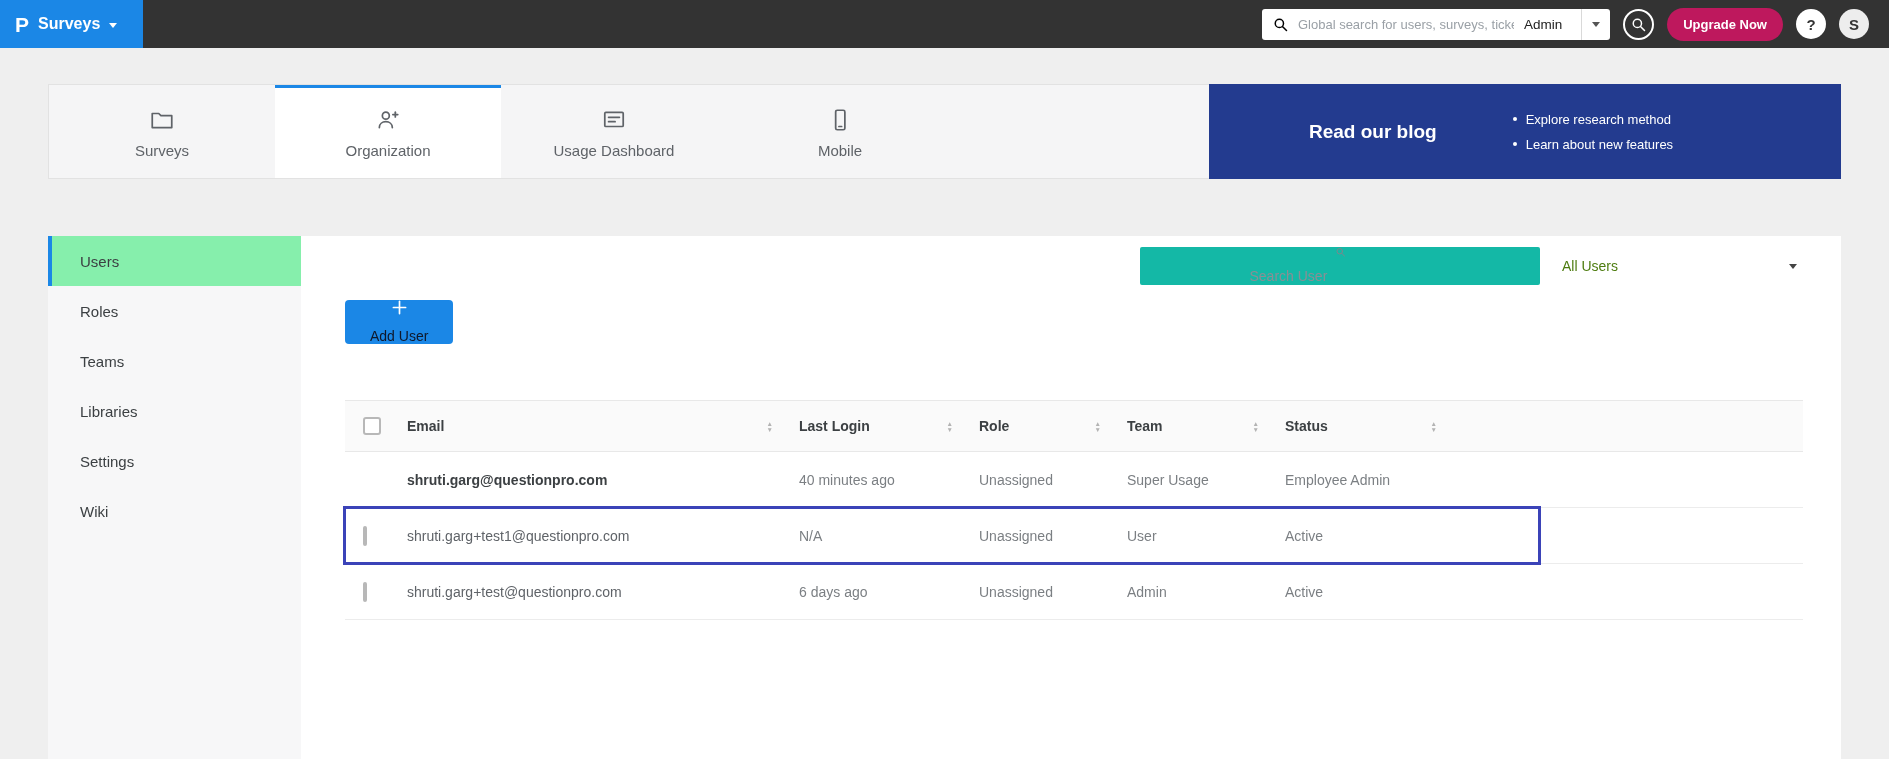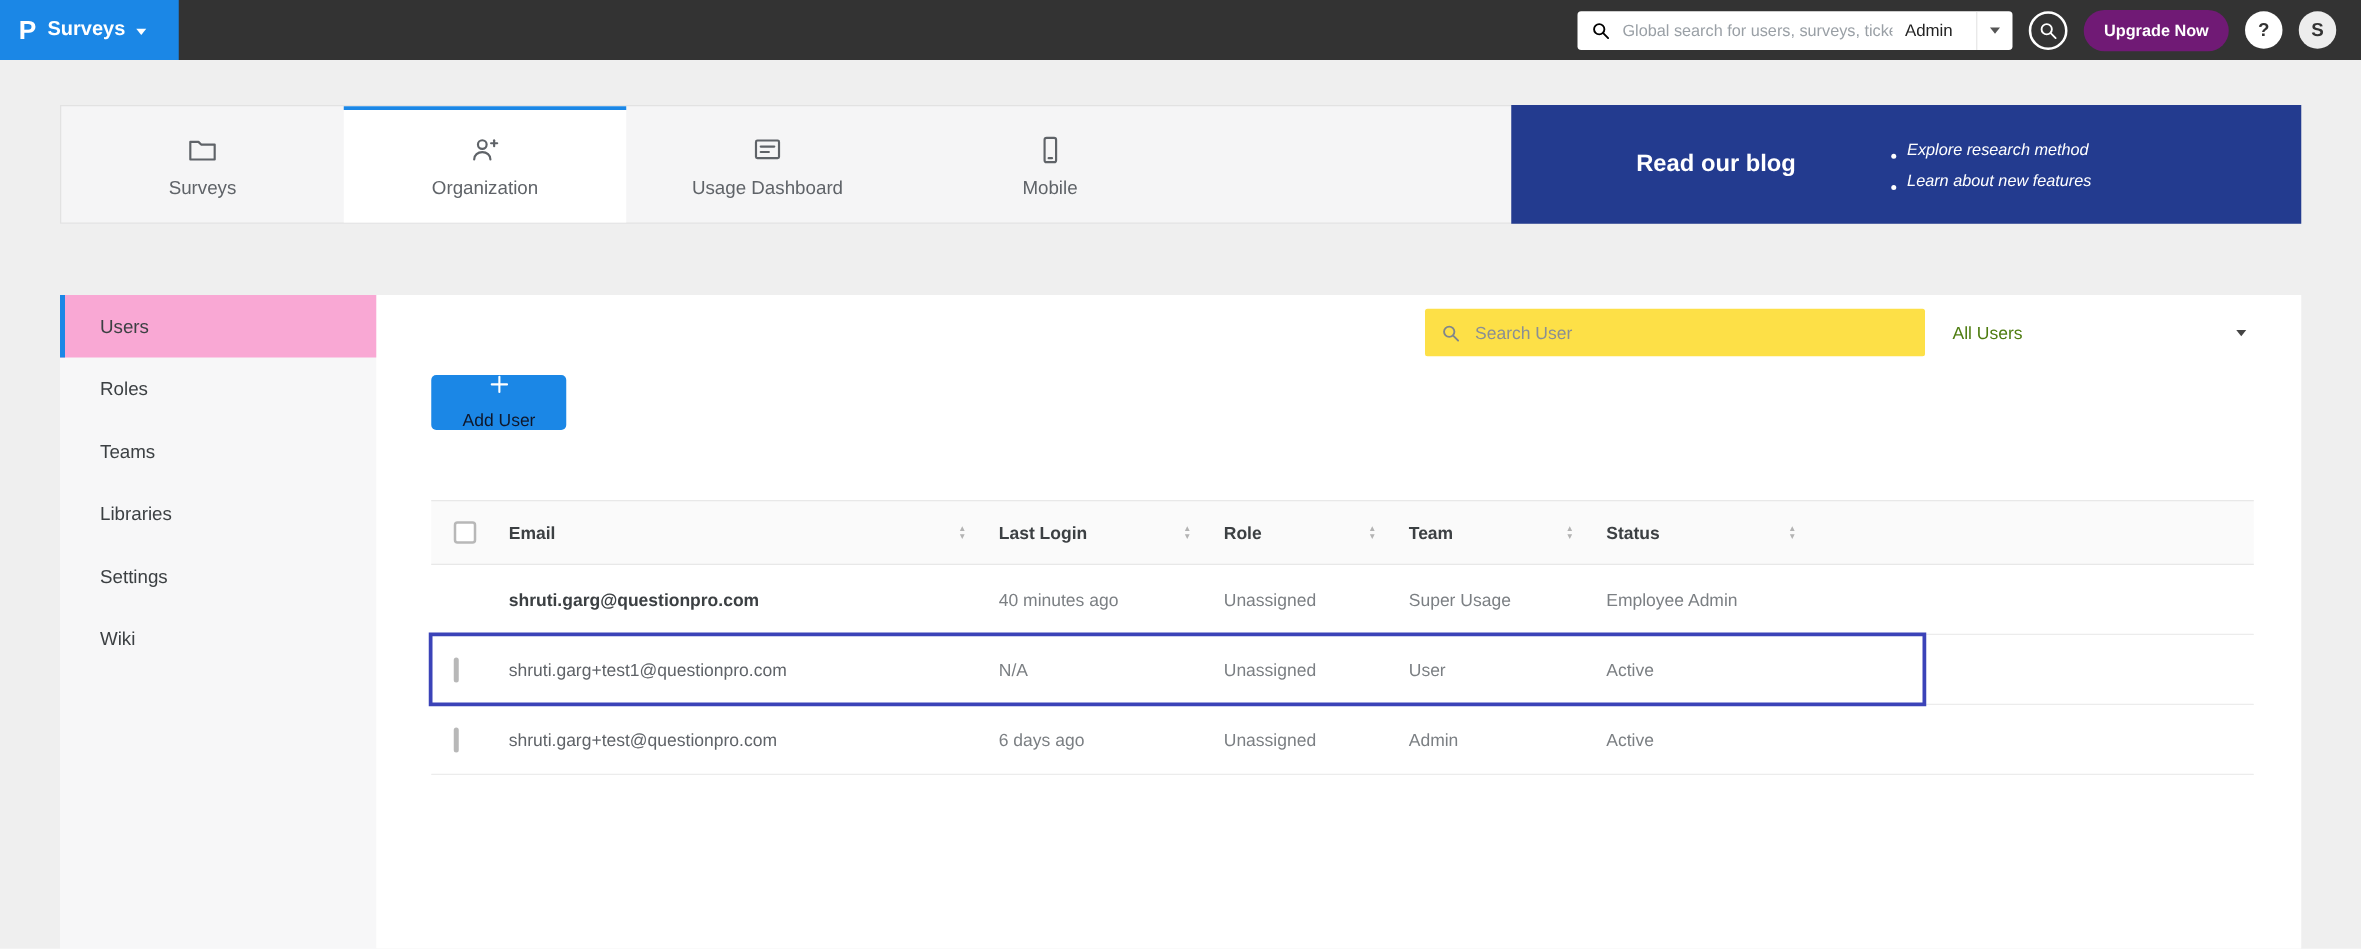--- a/index.html
+++ b/index.html
@@ -22,45 +22,45 @@
   .topbar-right { margin-left:auto; display:flex; align-items:center; gap:13px; padding-right:20px; }
 
   .global-search { display:flex; align-items:stretch; background:#fff; border-radius:3px; height:31px; }
   .gs-main { display:flex; align-items:center; gap:8px; padding:0 11px; }
   .gs-main input { border:none; outline:none; width:220px; font-size:13px; color:#333; font-family:inherit; background:transparent; }
   .gs-main input::placeholder { color:#9aa0a6; }
   .gs-scope { font-size:13.5px; color:#222; padding-right:8px; white-space:nowrap; }
   .gs-caret-seg { border-left:1px solid #d9d9d9; width:29px; display:flex; align-items:center; justify-content:center; color:#555; cursor:pointer; border-radius:0 3px 3px 0; }
 
   .search-circle { width:31px; height:31px; border-radius:50%; border:2px solid #fff; background:transparent; display:flex; align-items:center; justify-content:center; color:#fff; cursor:pointer; }
-  .upgrade-btn { background:#701a75; color:#fff; font-weight:bold; font-size:13px; border:none; border-radius:17px; padding:9px 16px; cursor:pointer; font-family:inherit; }
+  .upgrade-btn { background:#be185d; color:#fff; font-weight:bold; font-size:13px; border:none; border-radius:17px; padding:9px 16px; cursor:pointer; font-family:inherit; }
   .circle-white { width:30px; height:30px; border-radius:50%; background:#fff; color:#333; display:flex; align-items:center; justify-content:center; font-weight:bold; font-size:15px; cursor:pointer; }
   .avatar { background:#ededed; }
 
   
   .tabstrip { margin:36px 48px 0; height:95px; background:#f5f5f6; border:1px solid #e2e2e2; display:flex; }
   .tab { width:226px; display:flex; flex-direction:column; align-items:center; justify-content:center; gap:9px; color:#5f6368; font-size:15px; cursor:pointer; border-top:3px solid transparent; }
   .tab.active { background:#fff; border-top-color:#1B87E6; }
   .tab svg { width:26px; height:26px; stroke:#5f6368; fill:none; stroke-width:1.6; stroke-linecap:round; stroke-linejoin:round; }
 
   .blog { margin-left:auto; width:632px; background:#233B8F; color:#fff; display:flex; align-items:center; height:100%; margin-top:-1px; margin-bottom:-1px; margin-right:-1px; height:calc(100% + 2px);padding-left:24px; }
   .blog-title { flex:0 0 46%; text-align:center; font-size:19px; font-weight:600; }
   .blog-list { display:flex; flex-direction:column; gap:10px; font-size:13px; }
-  .blog-item { display:flex; align-items:flex-end; gap:9px;font-style:italic; }
+  .blog-item { display:flex; align-items:center; gap:9px; }
   .dot { width:4px; height:4px; border-radius:50%; background:#fff; flex:0 0 auto; }
 
   
   .main { margin:57px 48px 0; background:#fff; min-height:523px; display:flex; }
   .sidebar { width:253px; background:#f7f7f8; flex:0 0 auto; }
   .side-item { height:50px; display:flex; align-items:center; padding-left:28px; font-size:15px; color:#3c4043; border-left:4px solid transparent; cursor:pointer; }
-  .side-item.active { background:#f9a8d4; border-left-color:#1B87E6;text-align:right; }
+  .side-item.active { background:#86efac; border-left-color:#1B87E6;text-align:right; }
 
   .content { flex:1; padding:0 38px 30px 44px; }
   .content-top { display:flex; justify-content:flex-end; align-items:center; gap:18px; margin-top:11px; height:38px; }
-  .user-search { display:flex; align-items:center; gap:10px; background:#fde047; height:38px; width:400px; padding:0 13px; border-radius:2px; color:#80868b; }
+  .user-search { display:flex; align-items:center; gap:10px; background:#14b8a6; height:38px; width:400px; padding:0 13px; border-radius:2px; color:#80868b;flex-direction:column; }
   .user-search input { background:transparent; border:none; outline:none; flex:1; font-size:14px; color:#333; font-family:inherit; }
   .user-search input::placeholder { color:#8a8f94; }
   .filter { width:245px; display:flex; align-items:center; justify-content:space-between; font-size:14px; color:#4d7c0f; cursor:pointer; padding:0 6px 0 4px; }
   .filter .caret-down { color:#444; }
 
   .add-user { margin-top:15px; display:inline-flex; align-items:center; gap:13px; background:#1B87E6; color:#0f172a; border:none; border-radius:4px; height:44px; padding:0 25px; font-size:14px; cursor:pointer; font-family:inherit;flex-direction:column; }
   .add-user svg { width:15px; height:15px; stroke:#fff; stroke-width:1.8; fill:none; stroke-linecap:round; }
 
   .table { margin-top:56px; }
   .trow { display:grid; grid-template-columns:62px 392px 180px 148px 158px 178px 1fr; align-items:center; }

